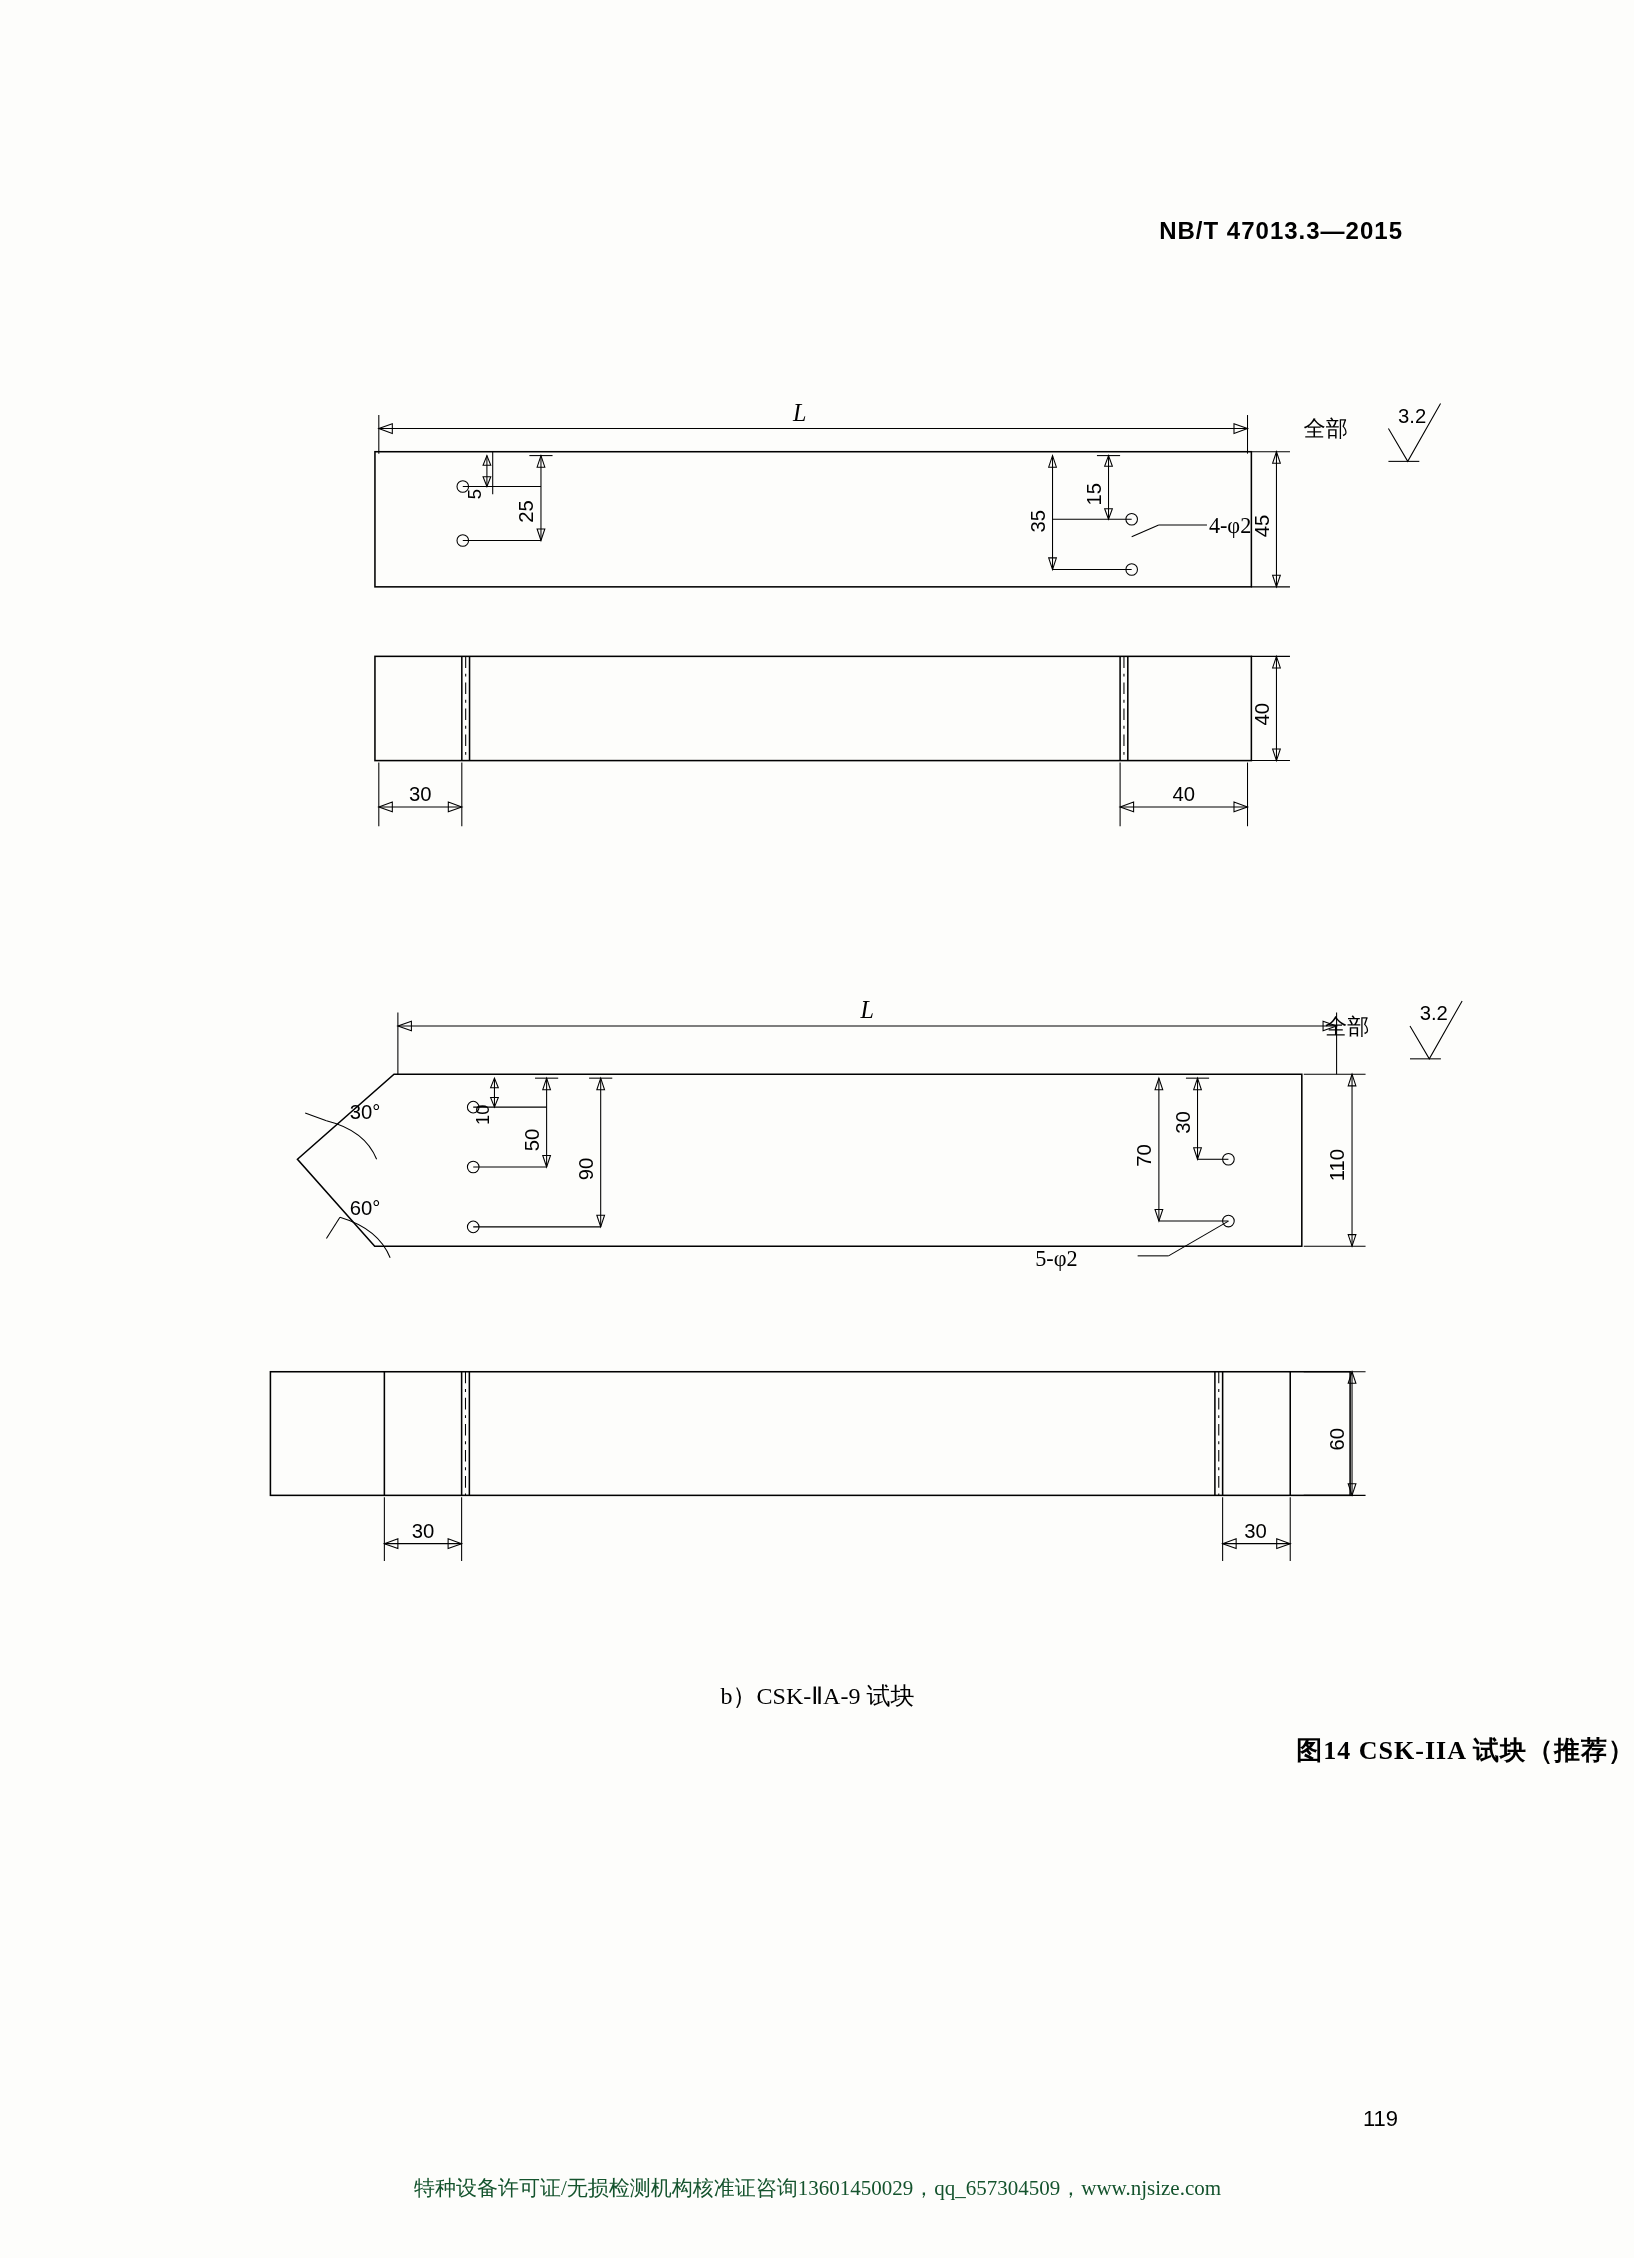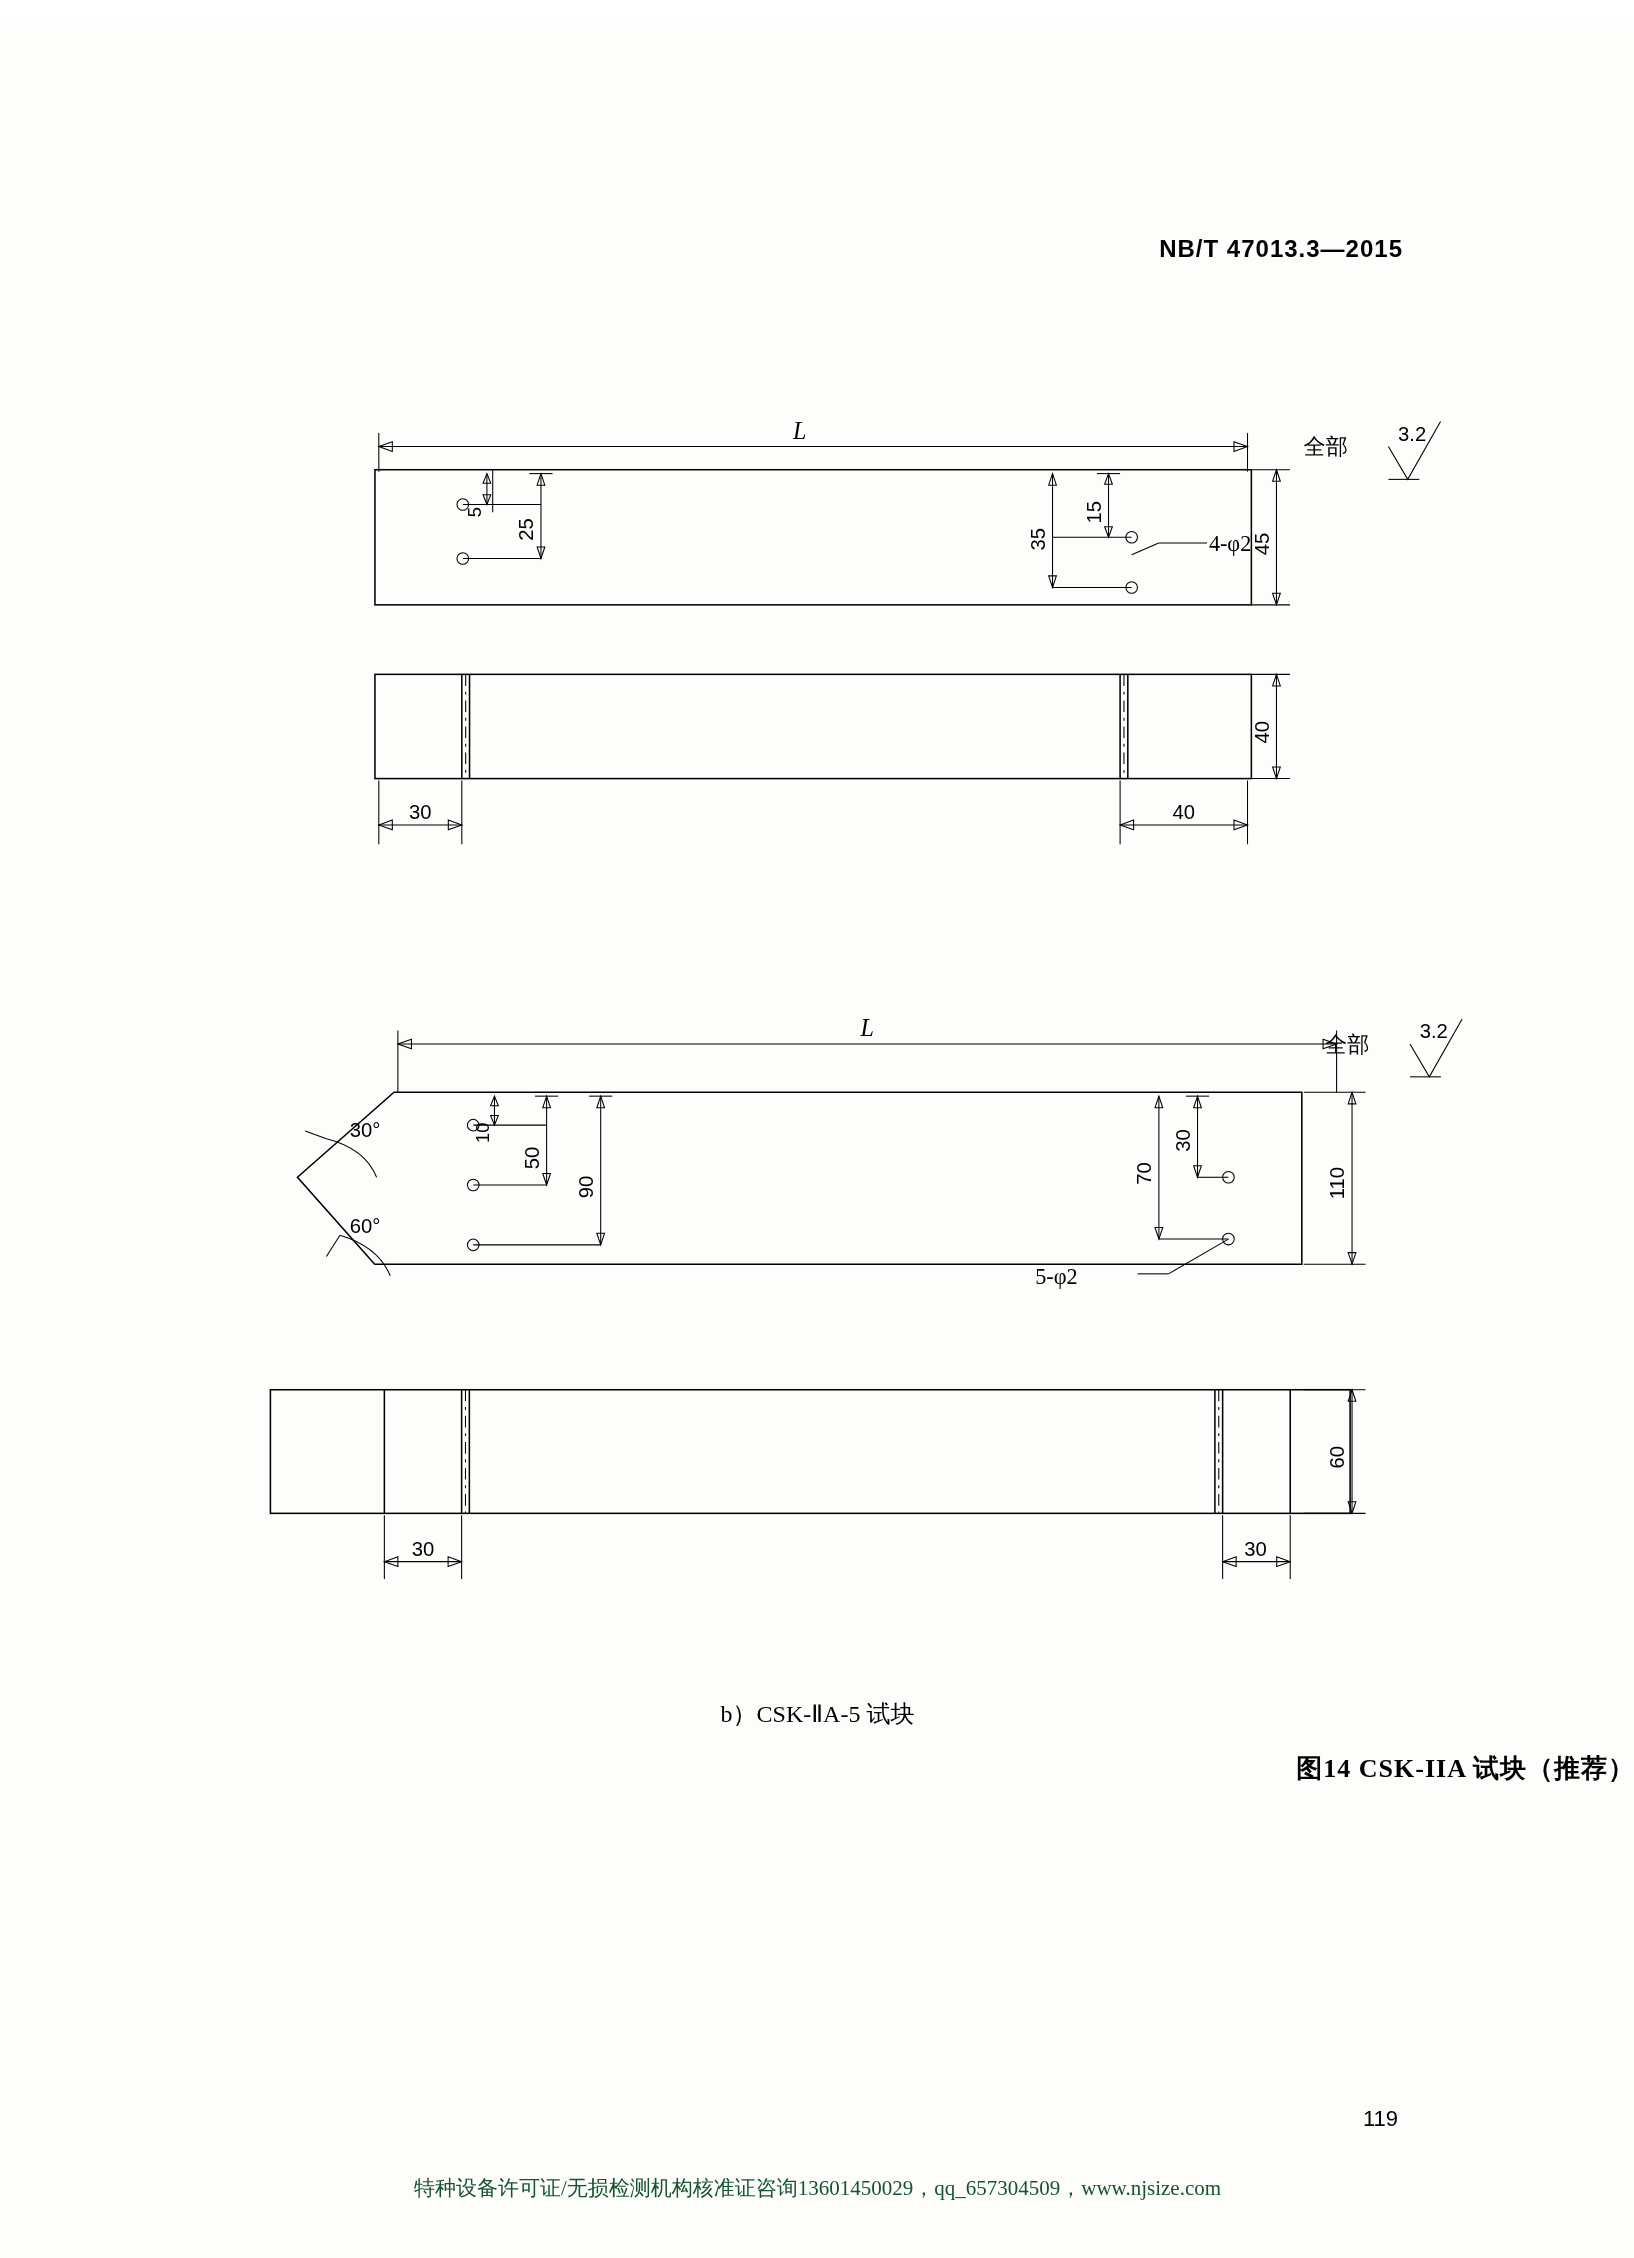--- a/index.html
+++ b/index.html
@@ -12,21 +12,20 @@
     height: 2258px;
     position: relative;
     font-family: "Liberation Serif", serif;
     color: #000000;
     overflow: hidden;
   }
   .page {
     position: absolute;
     inset: 0;
     background: #fdfdfb;
-    margin-top: 18px;
   }
   .header-std {
     position: absolute;
     top: 217px;
     right: 232px;
     font-family: "Liberation Sans", sans-serif;
     font-size: 24px;
     letter-spacing: 1px;
     font-weight: 700;
   }
@@ -293,19 +292,19 @@
     <text class="dimtxt" x="1392" y="490" transform="rotate(-90 1392 490)" text-anchor="middle">60</text>
     <text class="dimtxt" x="438" y="592" text-anchor="middle">30</text>
     <text class="dimtxt" x="1300" y="592" text-anchor="middle">30</text>
     <text class="dimtxt" x="378" y="158" text-anchor="middle">30°</text>
     <text class="dimtxt" x="378" y="258" text-anchor="middle">60°</text>
     <text class="labtxt" x="1072" y="310">5-φ2</text>
     <text class="cn" x="1372" y="70">全部</text>
     <text class="dimtxt" x="1470" y="56">3.2</text>
   </svg>
 
-  <div class="caption b">b）CSK-ⅡA-5 试块</div>
+  <div class="caption b">b）CSK-ⅡA-9 试块</div>
   <div class="fig-title">图14  CSK-IIA 试块（推荐）</div>
 
   <div class="page-number">119</div>
   <div class="footer-note">特种设备许可证/无损检测机构核准证咨询13601450029，qq_657304509，www.njsize.com</div>
 </div>
 
 
 </body></html>

